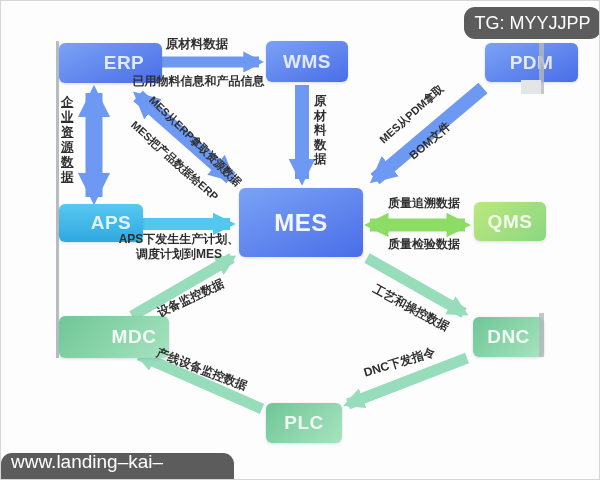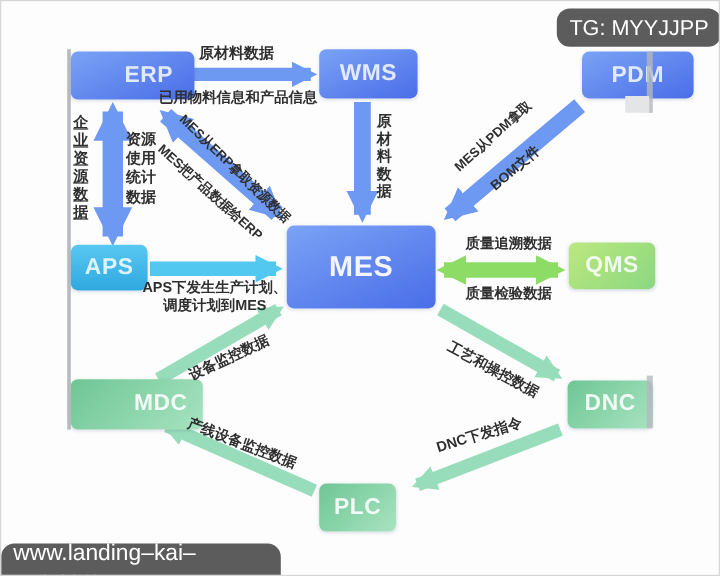--- a/index.html
+++ b/index.html
@@ -9,21 +9,21 @@
     font-family:"Liberation Sans","DejaVu Sans",sans-serif;
   }
   .arrows{position:absolute;left:0;top:0;z-index:1;}
   .node{
     position:absolute;z-index:2;border-radius:6px;
     display:flex;align-items:center;justify-content:center;
     color:rgba(255,255,255,.82);font-weight:bold;font-size:19px;letter-spacing:.5px;
     box-shadow:0 1px 3px rgba(60,80,140,.18);
   }
   .node.blue{background:linear-gradient(155deg,var(--node_blue_a),var(--node_blue_b));}
-  .node.cyan{background:linear-gradient(180deg,var(--node_cyan_a),var(--node_cyan_b));}
+  .node.cyan{background:linear-gradient(180deg,var(--node_cyan_a),var(--node_cyan_b));padding-left:20px;}
   .node.qms{background:linear-gradient(135deg,var(--node_qms_a),var(--node_qms_b));color:rgba(255,255,255,.85);}
   .node.green{background:linear-gradient(135deg,var(--node_green_a),var(--node_green_b));color:rgba(255,255,255,.88);}
   .node.mes{font-size:24px;color:rgba(255,255,255,.92);}
   .lbl{
     position:absolute;z-index:3;color:var(--label_text);
     font-size:12px;font-weight:600;white-space:nowrap;line-height:14px;
   }
   .lbl.center{text-align:center;white-space:normal;}
   .lbl.rot{transform-origin:0 50%;}
   .lbl.vert{white-space:normal;word-break:break-all;}
@@ -67,26 +67,25 @@
   </svg>
 
   <div class="node blue" style="left:58px;top:42px;width:76px;height:40px;padding-left:27px;">ERP</div>
   <div class="node blue" style="left:265px;top:40px;width:82px;height:41px;">WMS</div>
   <div class="node blue" style="left:484px;top:42px;width:93px;height:39px;">PDM</div>
   <div class="node cyan" style="left:58px;top:203px;width:64px;height:38px;">APS</div>
   <div class="node blue mes" style="left:238px;top:187px;width:124px;height:69px;">MES</div>
   <div class="node qms" style="left:473px;top:201px;width:72px;height:39px;">QMS</div>
   <div class="node green" style="left:58px;top:315px;width:70px;height:42px;padding-left:40px;">MDC</div>
   <div class="node green" style="left:472px;top:316px;width:71px;height:40px;">DNC</div>
-  <div class="node green" style="left:265px;top:402px;width:64px;height:40px;">PLC</div>
+  <div class="node green" style="left:265px;top:402px;width:76px;height:40px;">PLC</div>
 
   <div class="lbl center" style="left:146px;top:36px;width:100px;font-size:12.5px;">原材料数据</div>
   <div class="lbl center" style="left:120px;top:73px;width:155px;">已用物料信息和产品信息</div>
   <div class="lbl vert" style="left:60px;top:94px;width:14px;font-size:12.5px;line-height:15px;text-decoration:underline;">企业资源数据</div>
-  <div class="lbl vert" style="left:104px;top:107px;width:28px;font-size:12.5px;line-height:16px;">资源使用统计数据</div>
   <div class="lbl rot" style="left:150px;top:90px;font-size:11px;transform:rotate(44deg);">MES从ERP拿取资源数据</div>
   <div class="lbl rot" style="left:132px;top:115px;font-size:11px;transform:rotate(42deg);">MES把产品数据给ERP</div>
   <div class="lbl vert" style="left:313px;top:93px;width:14px;font-size:12.5px;line-height:14.6px;">原材料数据</div>
   <div class="lbl rot" style="left:380px;top:133px;font-size:11px;transform:rotate(-42deg);">MES从PDM拿取</div>
   <div class="lbl rot" style="left:410px;top:149px;font-size:11.5px;transform:rotate(-41deg);">BOM文件</div>
   <div class="lbl center" style="left:112px;top:231px;width:132px;">APS下发生生产计划、</div>
   <div class="lbl center" style="left:112px;top:246px;width:132px;">调度计划到MES</div>
   <div class="lbl center" style="left:380px;top:195px;width:86px;">质量追溯数据</div>
   <div class="lbl center" style="left:380px;top:236px;width:86px;">质量检验数据</div>
   <div class="lbl rot" style="left:157px;top:305px;transform:rotate(-25deg);">设备监控数据</div>

